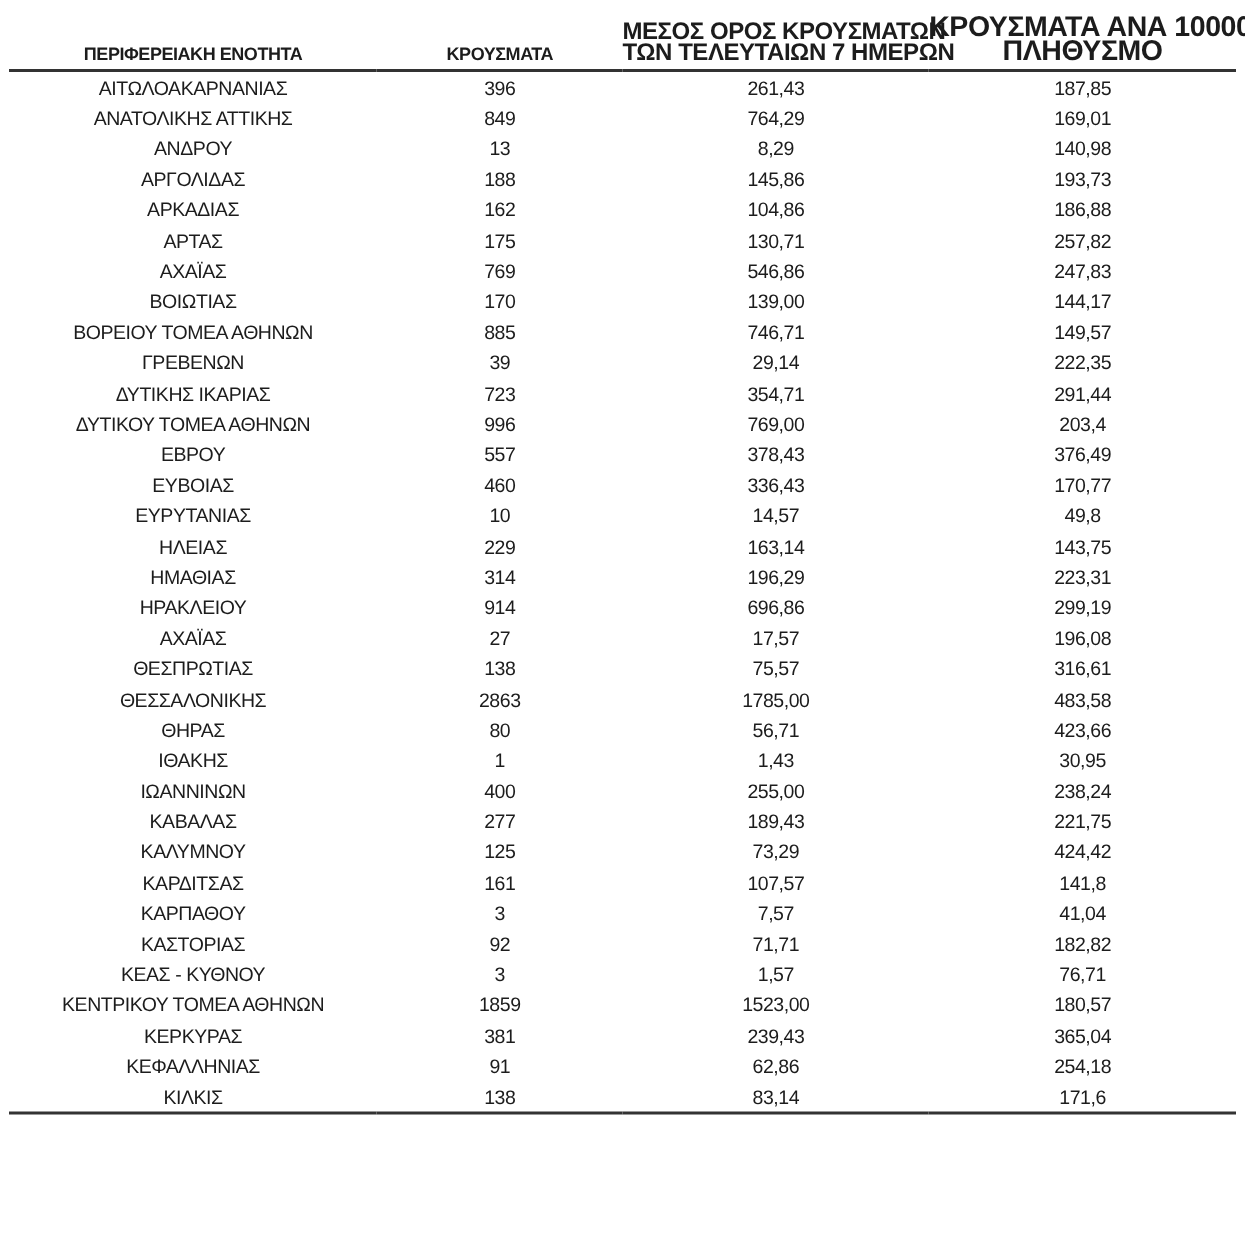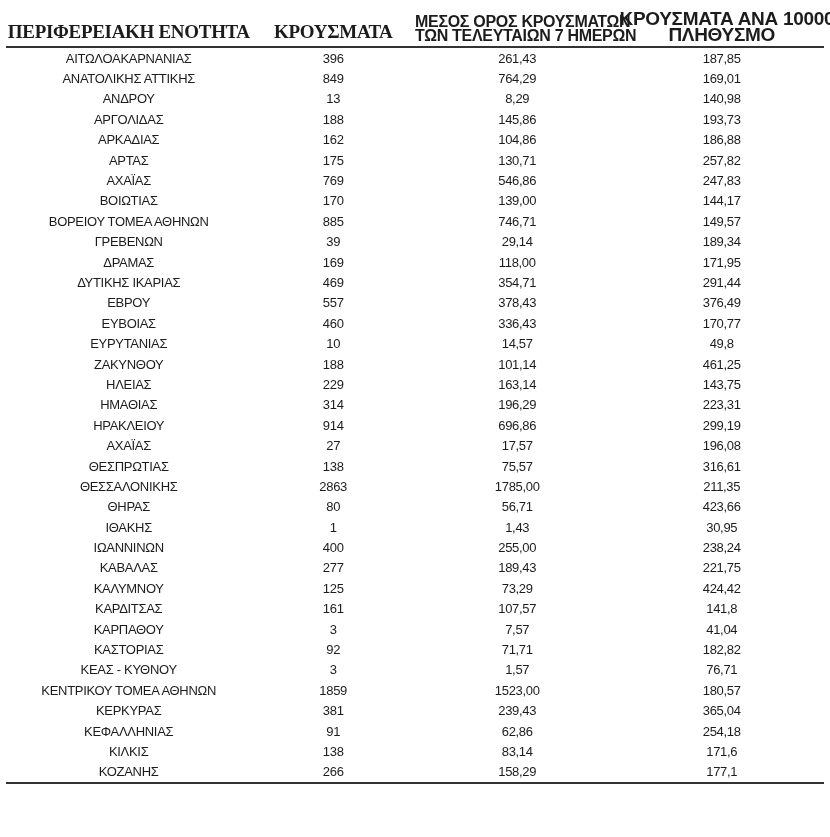--- a/index.html
+++ b/index.html
@@ -31,21 +31,21 @@
   thead th {
     vertical-align: bottom;
     text-align: center;
     font-weight: bold;
     padding: 11px 0 3px 0;
     border-bottom: 2.5px solid #333333;
     letter-spacing: -0.3px;
     white-space: nowrap;
   }
   th .hline { display: block; }
-  th.col-region, th.col-cases { font-size: 19px; font-family: Liberation Serif, serif; }
+  th.col-region, th.col-cases { font-size: 12px; }
   th.col-avg { font-size: 16px; line-height: 14px; }
   th.col-per { font-size: 19px; line-height: 16px; }
 
   tbody td {
     text-align: center;
     vertical-align: middle;
     font-size: 13px;
     height: 20.4px;
     padding: 0;
     letter-spacing: -0.3px;
@@ -129,59 +129,53 @@
         <tr>
           <td>ΒΟΡΕΙΟΥ ΤΟΜΕΑ ΑΘΗΝΩΝ</td>
           <td>885</td>
           <td>746,71</td>
           <td>149,57</td>
         </tr>
         <tr>
           <td>ΓΡΕΒΕΝΩΝ</td>
           <td>39</td>
           <td>29,14</td>
-          <td>189,34</td>
-        </tr>
-        <tr>
-          <td>ΔΡΑΜΑΣ</td>
-          <td>169</td>
-          <td>118,00</td>
-          <td>171,95</td>
+          <td>222,35</td>
         </tr>
         <tr>
           <td>ΔΥΤΙΚΗΣ ΙΚΑΡΙΑΣ</td>
-          <td>469</td>
+          <td>723</td>
           <td>354,71</td>
           <td>291,44</td>
+        </tr>
+        <tr>
+          <td>ΔΥΤΙΚΟΥ ΤΟΜΕΑ ΑΘΗΝΩΝ</td>
+          <td>996</td>
+          <td>769,00</td>
+          <td>203,4</td>
         </tr>
         <tr>
           <td>ΕΒΡΟΥ</td>
           <td>557</td>
           <td>378,43</td>
           <td>376,49</td>
         </tr>
         <tr>
           <td>ΕΥΒΟΙΑΣ</td>
           <td>460</td>
           <td>336,43</td>
           <td>170,77</td>
         </tr>
         <tr>
           <td>ΕΥΡΥΤΑΝΙΑΣ</td>
           <td>10</td>
           <td>14,57</td>
           <td>49,8</td>
         </tr>
         <tr>
-          <td>ΖΑΚΥΝΘΟΥ</td>
-          <td>188</td>
-          <td>101,14</td>
-          <td>461,25</td>
-        </tr>
-        <tr>
           <td>ΗΛΕΙΑΣ</td>
           <td>229</td>
           <td>163,14</td>
           <td>143,75</td>
         </tr>
         <tr>
           <td>ΗΜΑΘΙΑΣ</td>
           <td>314</td>
           <td>196,29</td>
           <td>223,31</td>
@@ -201,21 +195,21 @@
         <tr>
           <td>ΘΕΣΠΡΩΤΙΑΣ</td>
           <td>138</td>
           <td>75,57</td>
           <td>316,61</td>
         </tr>
         <tr>
           <td>ΘΕΣΣΑΛΟΝΙΚΗΣ</td>
           <td>2863</td>
           <td>1785,00</td>
-          <td>211,35</td>
+          <td>483,58</td>
         </tr>
         <tr>
           <td>ΘΗΡΑΣ</td>
           <td>80</td>
           <td>56,71</td>
           <td>423,66</td>
         </tr>
         <tr>
           <td>ΙΘΑΚΗΣ</td>
           <td>1</td>
@@ -281,21 +275,15 @@
           <td>91</td>
           <td>62,86</td>
           <td>254,18</td>
         </tr>
         <tr>
           <td>ΚΙΛΚΙΣ</td>
           <td>138</td>
           <td>83,14</td>
           <td>171,6</td>
         </tr>
-        <tr>
-          <td>ΚΟΖΑΝΗΣ</td>
-          <td>266</td>
-          <td>158,29</td>
-          <td>177,1</td>
-        </tr>
       </tbody>
   </table>
 </div>
 
 </body></html>

